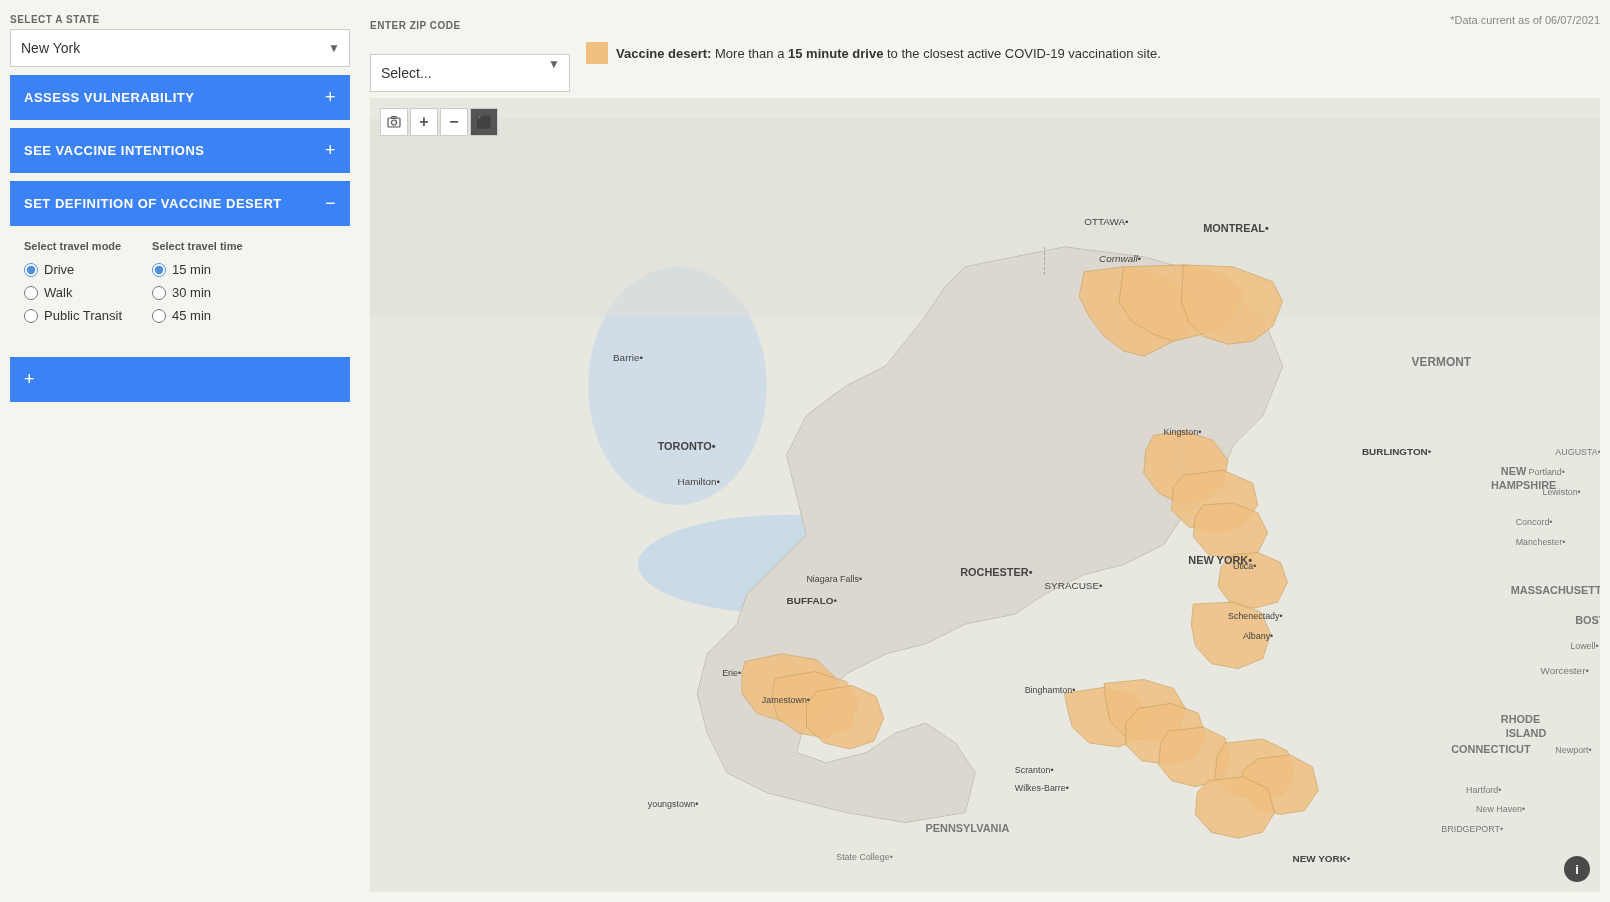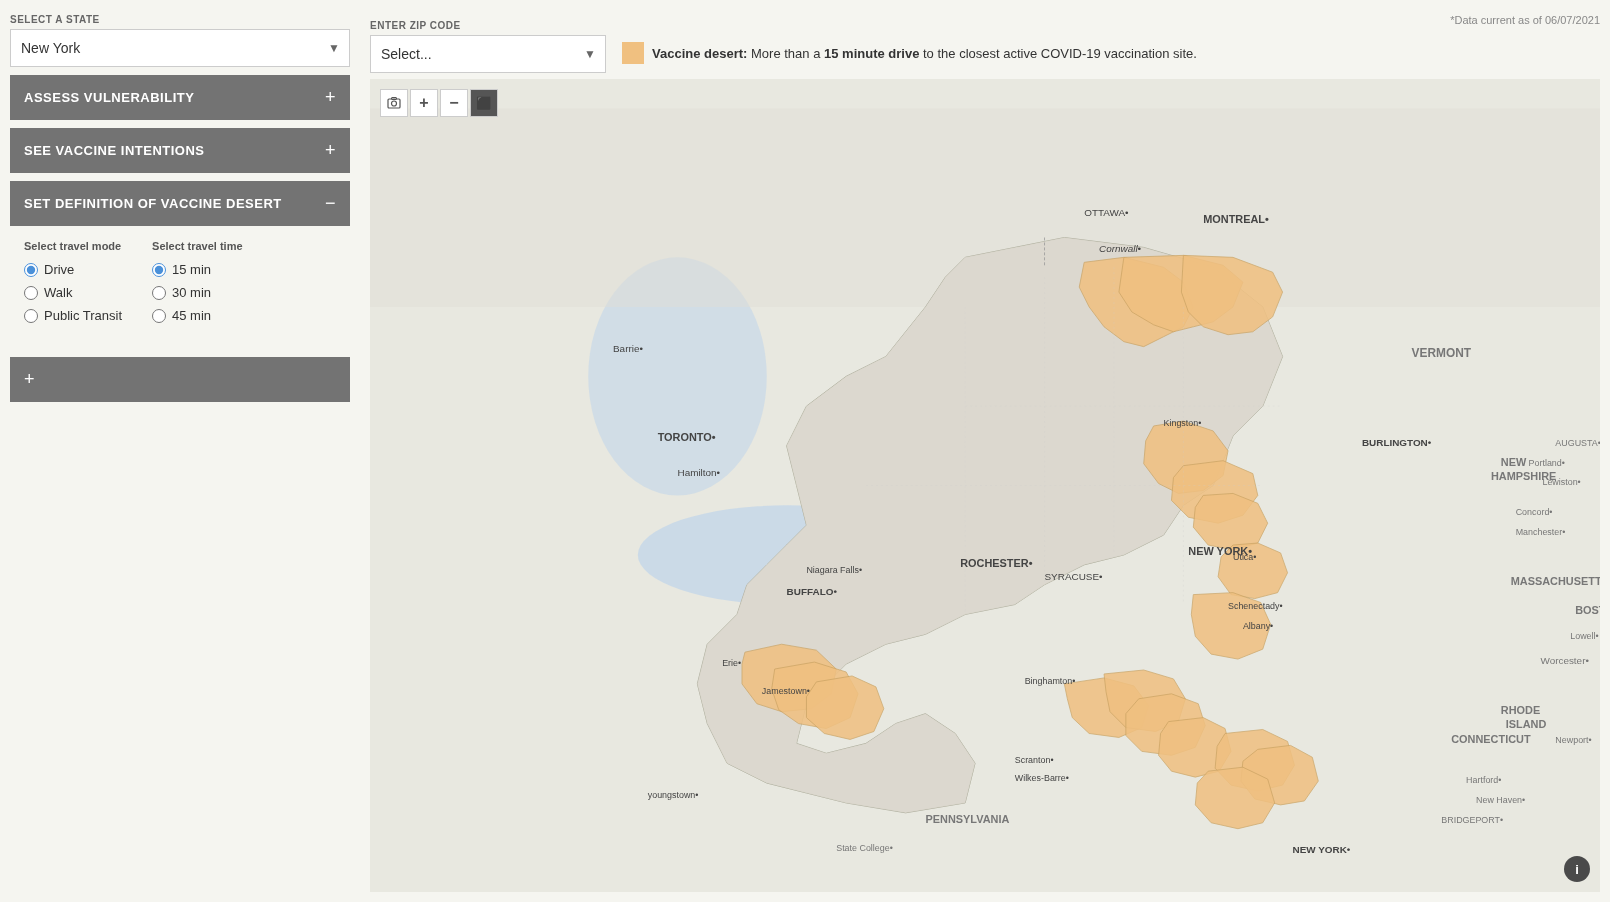--- a/index.html
+++ b/index.html
@@ -46,21 +46,21 @@
       right: 10px;
       top: 50%;
       transform: translateY(-50%);
       pointer-events: none;
       color: #666;
       font-size: 12px;
     }
 
     
     .accordion-section {
-      background: #737373;
+      background: #3b82f6;
       color: #fff;
       cursor: pointer;
     }
 
     .accordion-header {
       display: flex;
       justify-content: space-between;
       align-items: center;
       padding: 12px 14px;
       font-size: 13px;
@@ -296,21 +296,21 @@
 
 </div>
 
 <div id="right-panel">
 
   <div id="top-bar">
 
     <div class="selector-group" style="min-width:200px;">
       <div class="section-label">ENTER ZIP CODE</div>
       <div class="zip-select-wrapper" style="position:relative;">
-        <select class="dropdown-select" style="width:236px;">
+        <select class="dropdown-select" style="width:200px;margin-top:19px;">
           <option value="">Select...</option>
         </select>
         <span class="dropdown-arrow">▼</span>
       </div>
     </div>
 
     <div class="legend-box" style="margin-top:22px;text-align:center;">
       <div class="legend-swatch" style="background:#f0c080;"></div>
       <div class="legend-text">
         <strong>Vaccine desert:</strong>

